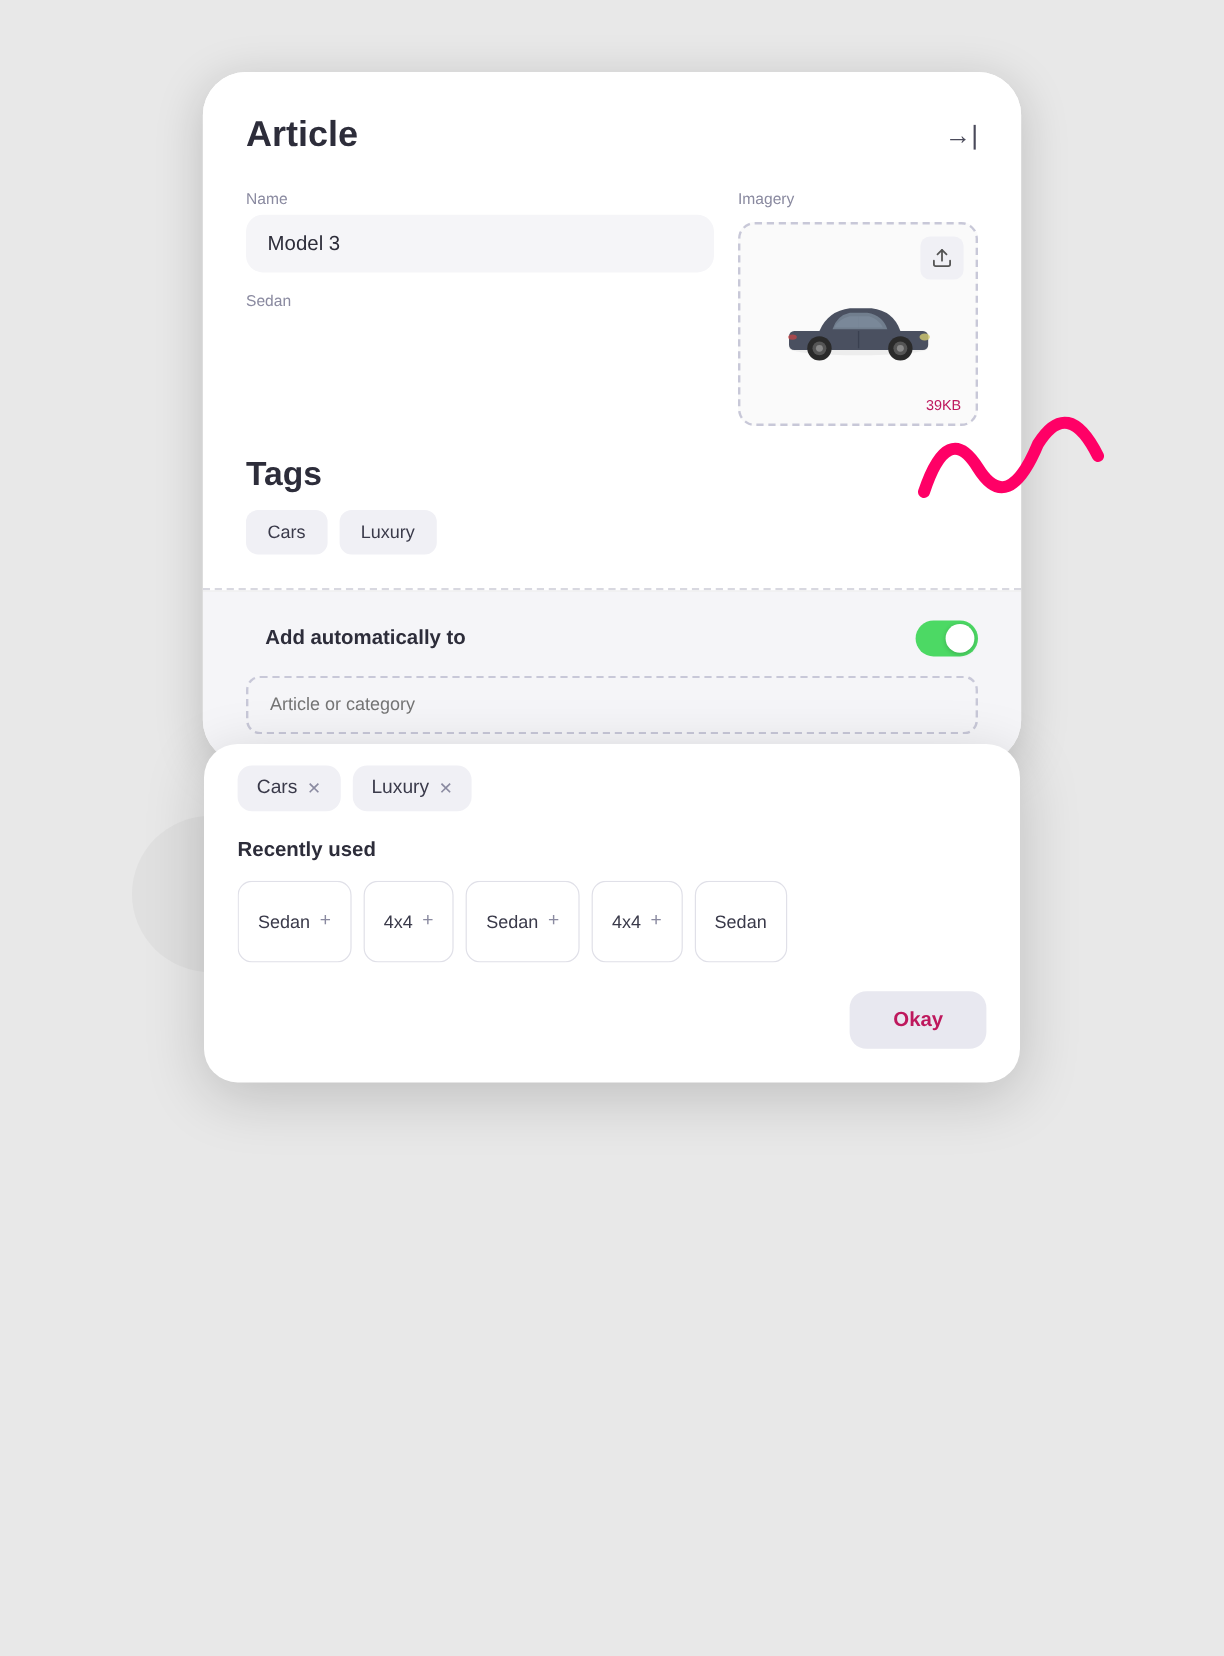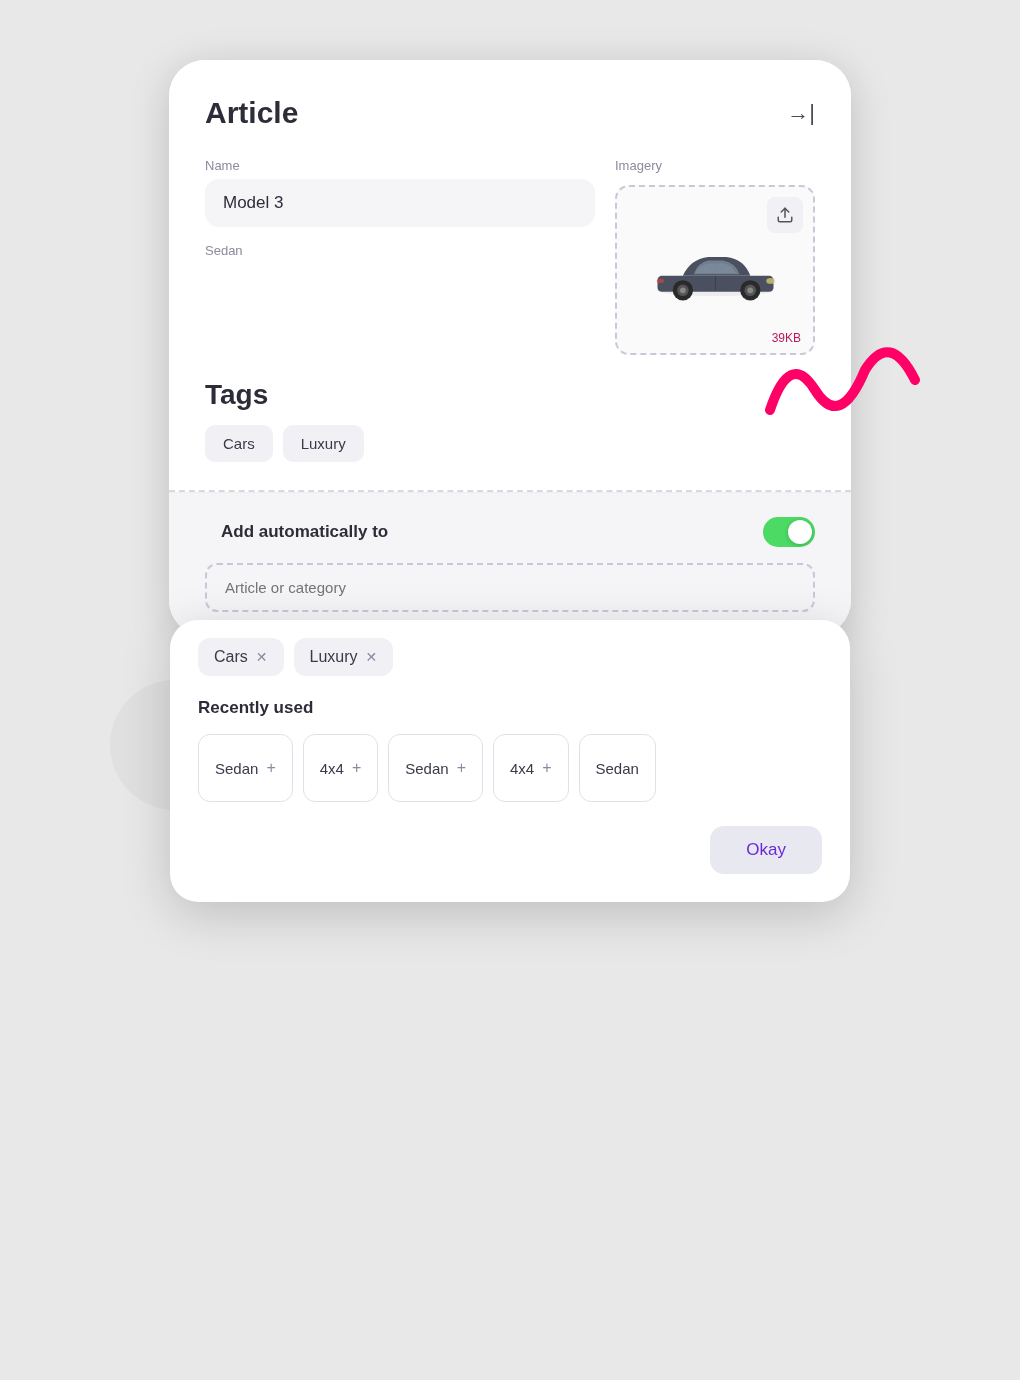--- a/index.html
+++ b/index.html
@@ -355,22 +355,22 @@
       display: flex;
       justify-content: flex-end;
     }
 
     .okay-btn {
       background: #e8e8f0;
       border: none;
       border-radius: 14px;
       padding: 14px 36px;
       font-size: 17px;
-      font-weight: 400;
-      color: #6d28d9;
+      font-weight: 700;
+      color: #be185d;
       cursor: pointer;
     }
 
     
     .dotted-divider {
       border: none;
       border-top: 2px dashed #d8d8e0;
       margin: 0;
     }
   </style>

